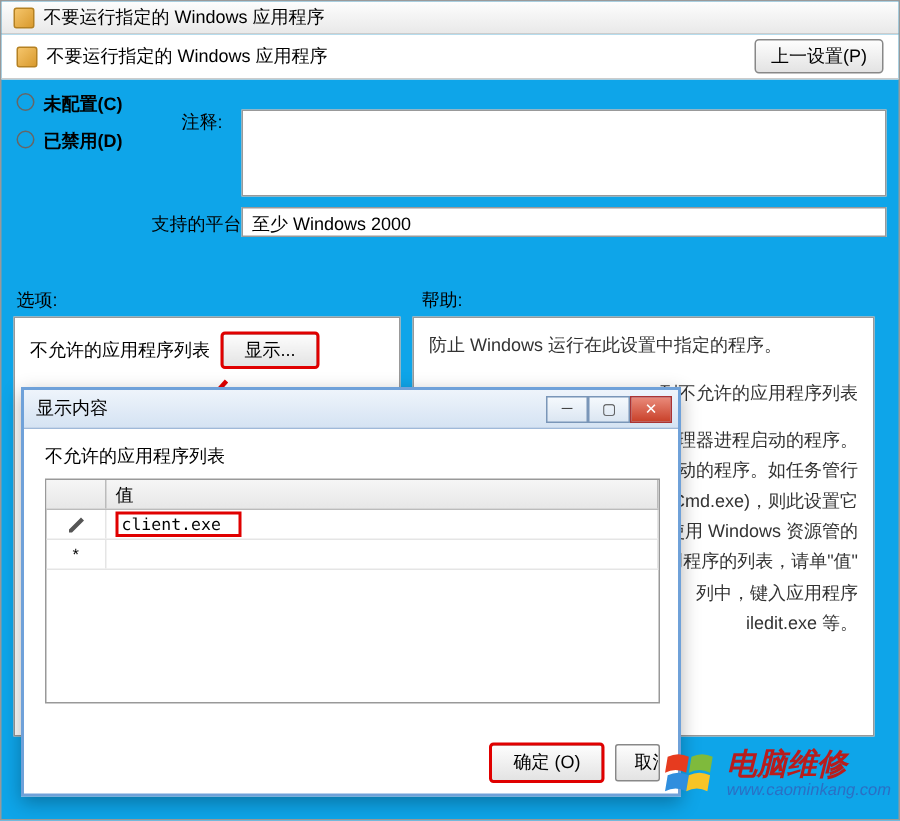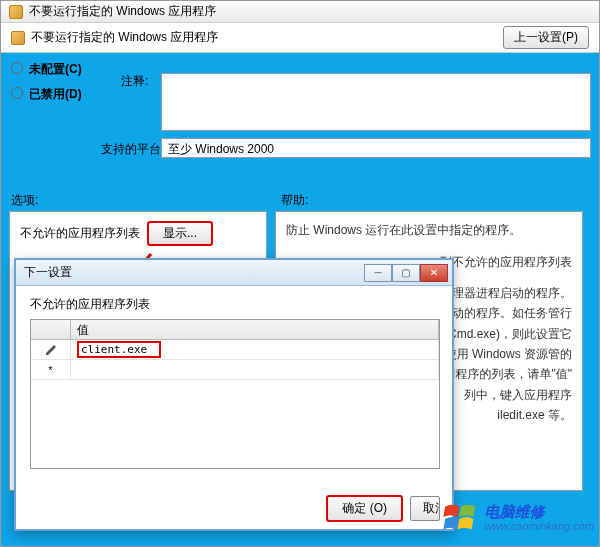--- a/index.html
+++ b/index.html
@@ -110,21 +110,21 @@
     .dlg-btn { padding:3px 14px; border:1px solid #888; background:linear-gradient(#fdfdfd,#e3e3e3); border-radius:2px; cursor:pointer;margin-left:40px; }
     .cut-btn { padding:3px 0 3px 12px; width:30px; overflow:hidden; white-space:nowrap; border:1px solid #888; background:linear-gradient(#fdfdfd,#e3e3e3); border-radius:2px; }
     
     .watermark {
       position:absolute; right:6px; bottom:14px;
       display:flex; align-items:center; gap:6px;
       z-index:30;
     }
     .win-flag { width:36px; height:30px; }
     .wm-text { display:flex; flex-direction:column; line-height:1.1; font-style:italic; }
-    .wm-title { font-size:15px; font-weight:bold; color:#1d4ed8; }
+    .wm-title { font-size:20px; font-weight:bold; color:#b91c1c; }
     .wm-url { font-size:11px; color:#2b6fc4; }
   </style>
 </head>
 <body>
 
 <div class="parent-window">
   <div class="titlebar">
     <span class="gp-icon"></span>
     <span>不要运行指定的 Windows 应用程序</span>
   </div>
@@ -180,21 +180,21 @@
         <marker id="ah" markerWidth="10" markerHeight="10" refX="7" refY="3" orient="auto">
       <path d="M0,0 L8,3 L0,6 Z" fill="#e00000"></path>
         </marker>
       </defs>
     <line x1="80" y1="5" x2="15" y2="78" stroke="#e00000" stroke-width="3" marker-end="url(#ah)"></line>
   </svg>
 </div>
 
 <div class="dialog">
   <div class="dialog-titlebar">
-    <span>下一设置</span>
+    <span>显示内容</span>
     <div class="win-controls">
       <div class="wc">─</div>
       <div class="wc">▢</div>
       <div class="wc close">✕</div>
     </div>
   </div>
   <div class="dialog-body">
     <div>不允许的应用程序列表</div>
     <div class="grid">
       <div class="grid-header">

